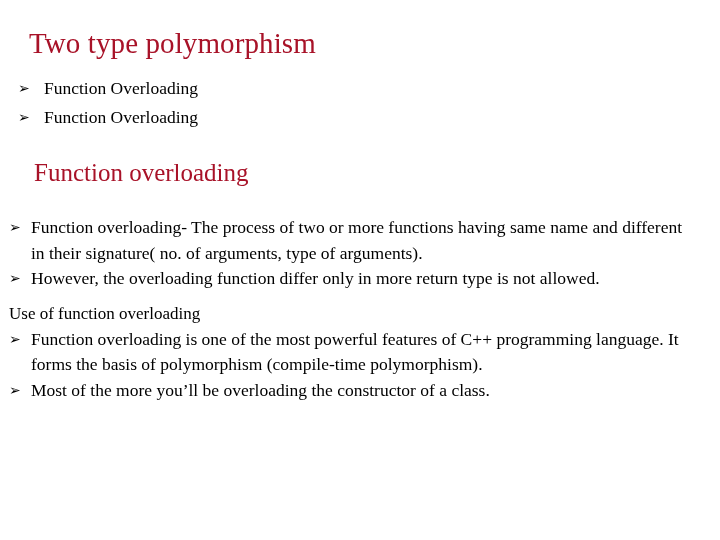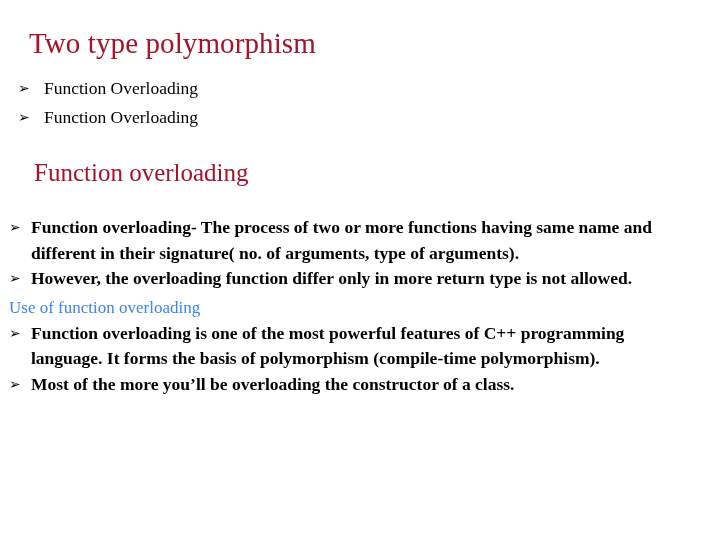--- a/index.html
+++ b/index.html
@@ -95,28 +95,27 @@
     position: relative;
     left: 0;
     top: 0;
     width: 690px;
   }
   .body-block .bullet-mark { width: 22px; }
   .body-block .bullet-text {
     font-size: 17.5px;
     line-height: 25.5px;
     max-width: 668px;
-    font-weight: bold;
   }
 
   .red-label {
     font-size: 17px;
     line-height: 25px;
-    color: #3b82f6;
-    margin: 3px 0 1px 0;
+    color: #000000;
+    margin: 9px 0 1px 0;
     padding-left: 0px;
     white-space: nowrap;
   }
 </style>
 </head>
 <body>
 
 <div class="slide">
 
   <div class="slide-title">Two type polymorphism</div>

